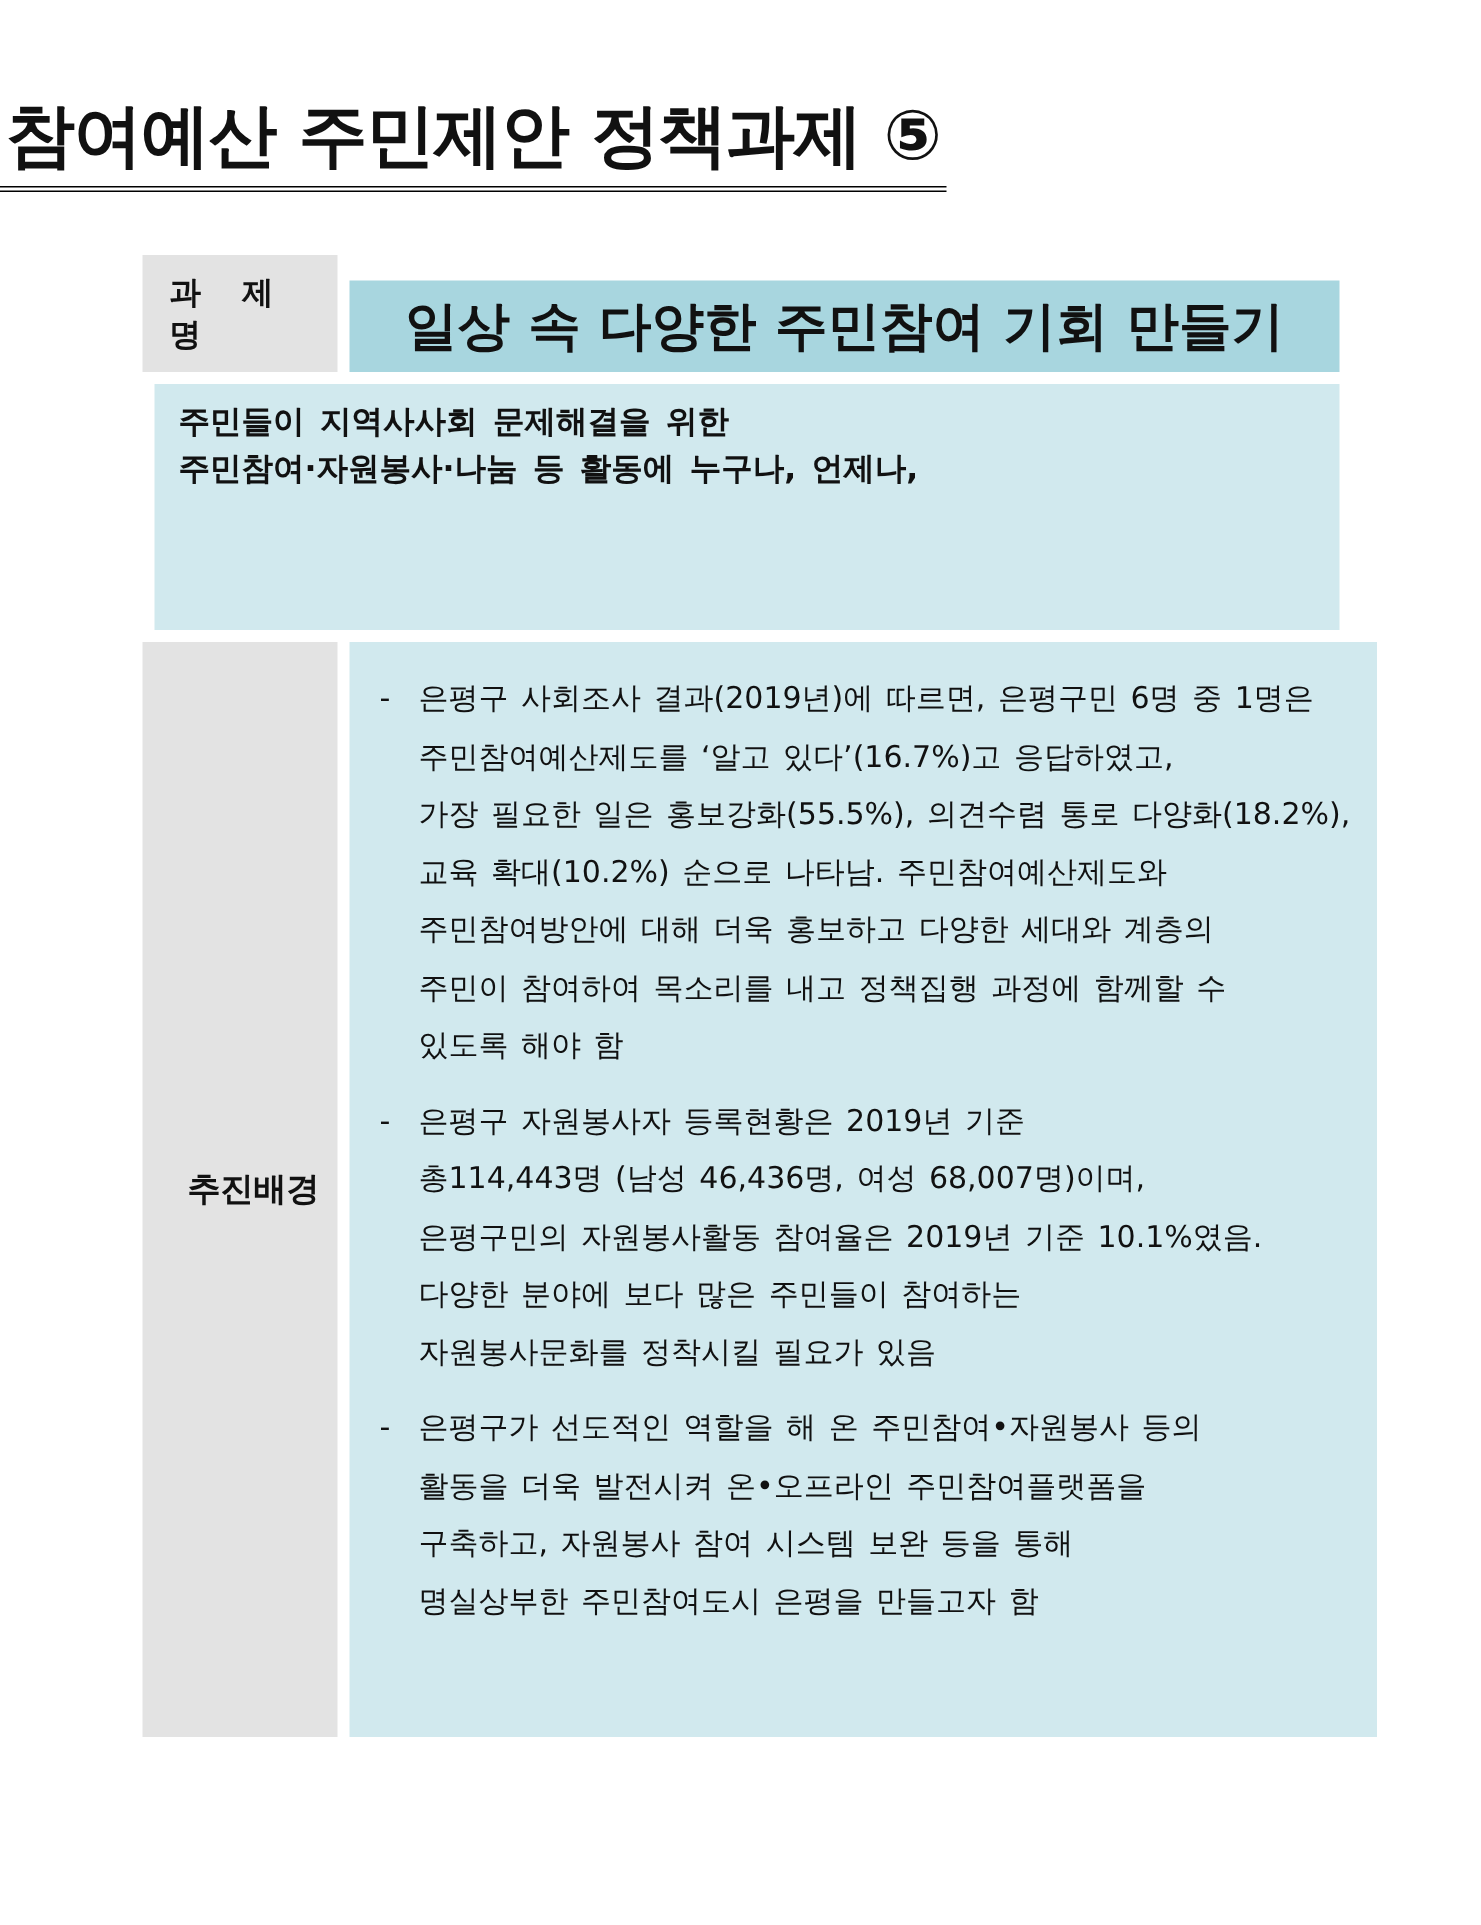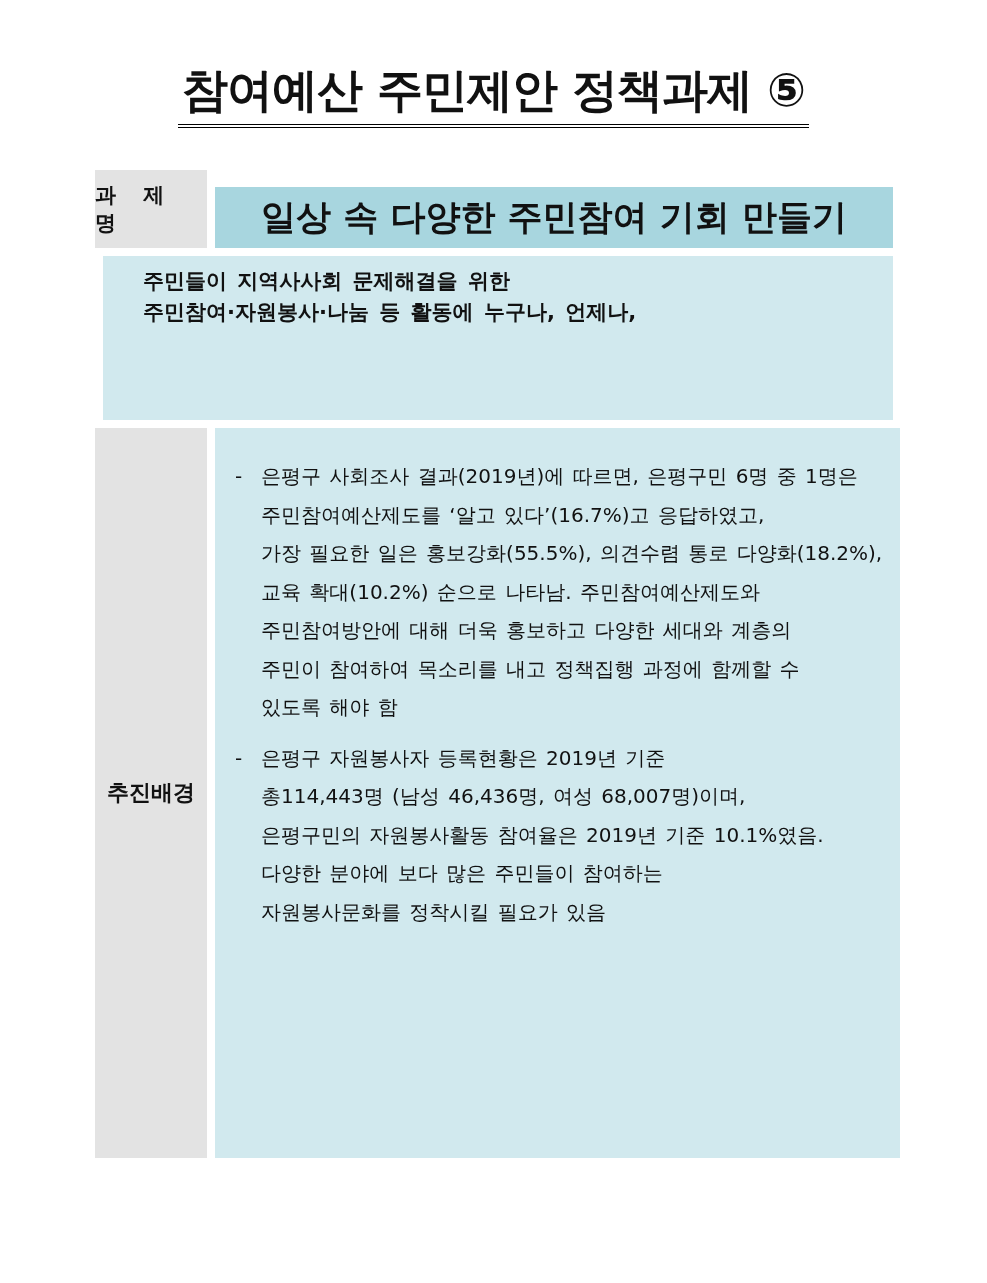--- a/index.html
+++ b/index.html
@@ -3,50 +3,50 @@
   <meta charset="utf-8">
   <style>
     html, body { margin: 0; padding: 0; }
     body {
       width: 987px; height: 1283px; background: #ffffff;
       font-family: "DejaVu Sans", "Liberation Sans", sans-serif;
       color: #111; position: relative; overflow: hidden;
     }
     .title {
       position: absolute; left: 0; top: 62px; width: 987px;
-      text-align: center;
+      text-align: left;
     }
     .title span {
       display: inline-block;
       font-size: 46px; font-weight: bold; letter-spacing: -1px;
       padding: 0 4px 6px 4px;
       border-bottom: 4px double #000;
       line-height: 56px;
     }
     .table { position: absolute; left: 95px; top: 170px; width: 798px; }
     .row { display: flex; margin-bottom: 8px; }
     .label {
       width: 112px; background: #e3e3e3;
       display: flex; align-items: center; justify-content: center;
-      font-weight: bold; font-size: 22px; flex: none;
+      font-weight: bold; font-size: 22px; flex: none; padding-left: 18px;
     }
     .content { margin-left: 8px; flex: 1; background: #d1e9ee; }
     .row1 { height: 78px; }
     .row1 .content {
       background: #a8d6df;
       display: flex; align-items: center; justify-content: center;
       font-size: 35px; font-weight: bold; letter-spacing: 0px; margin-top: 17px;
     }
     .row1 .label { letter-spacing: 10px; font-size: 21px; }
     .row2 { height: 164px; }
-    .row2 .content { padding: 10px 0 0 40px; box-sizing: border-box; }
+    .row2 .content { padding: 10px 0 0 16px; box-sizing: border-box; }
     .row2 .content .line { font-size: 21px; font-weight: bold; line-height: 31px; word-spacing: 3px; }
     .row3 { height: 730px; }
     .row3 .content { padding: 18px 18px 0 20px; box-sizing: border-box; }
-    .para { margin-bottom: 12px; margin-top: 11px; }
+    .para { margin-bottom: 12px; }
     .para .line { font-size: 20px; line-height: 38.5px; white-space: nowrap; word-spacing: 2px; }
     .para .line.first::before { content: "-"; display: inline-block; width: 26px; }
     .para .line.cont { padding-left: 26px; }
   </style>
 </head>
 <body>
 
 <div class="title">
   <span>참여예산 주민제안 정책과제 ⑤</span>
 </div>
@@ -76,15 +76,21 @@
         <div class="line cont">주민이 참여하여 목소리를 내고 정책집행 과정에 함께할 수</div>
         <div class="line cont">있도록 해야 함</div>
       </div>
       <div class="para">
         <div class="line first">은평구 자원봉사자 등록현황은 2019년 기준</div>
         <div class="line cont">총114,443명 (남성 46,436명, 여성 68,007명)이며,</div>
         <div class="line cont">은평구민의 자원봉사활동 참여율은 2019년 기준 10.1%였음.</div>
         <div class="line cont">다양한 분야에 보다 많은 주민들이 참여하는</div>
         <div class="line cont">자원봉사문화를 정착시킬 필요가 있음</div>
       </div>
+      <div class="para">
+        <div class="line first">은평구가 선도적인 역할을 해 온 주민참여•자원봉사 등의</div>
+        <div class="line cont">활동을 더욱 발전시켜 온•오프라인 주민참여플랫폼을</div>
+        <div class="line cont">구축하고, 자원봉사 참여 시스템 보완 등을 통해</div>
+        <div class="line cont">명실상부한 주민참여도시 은평을 만들고자 함</div>
+      </div>
     </div>
   </div>
 </div>
 
 </body></html>

